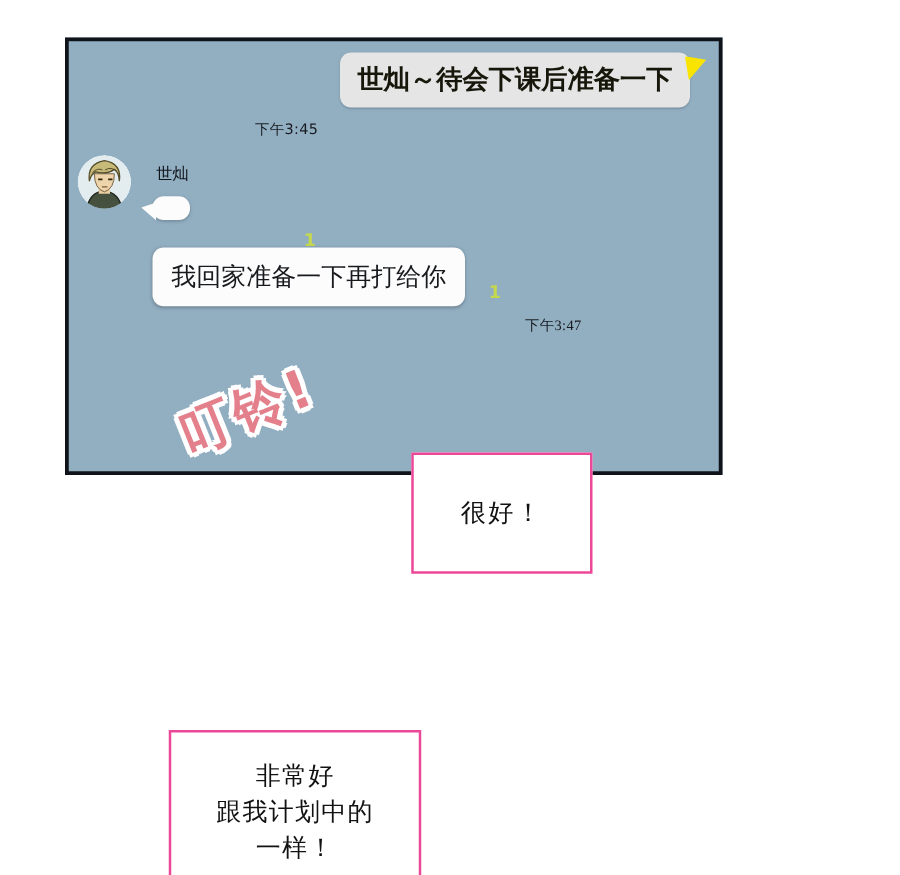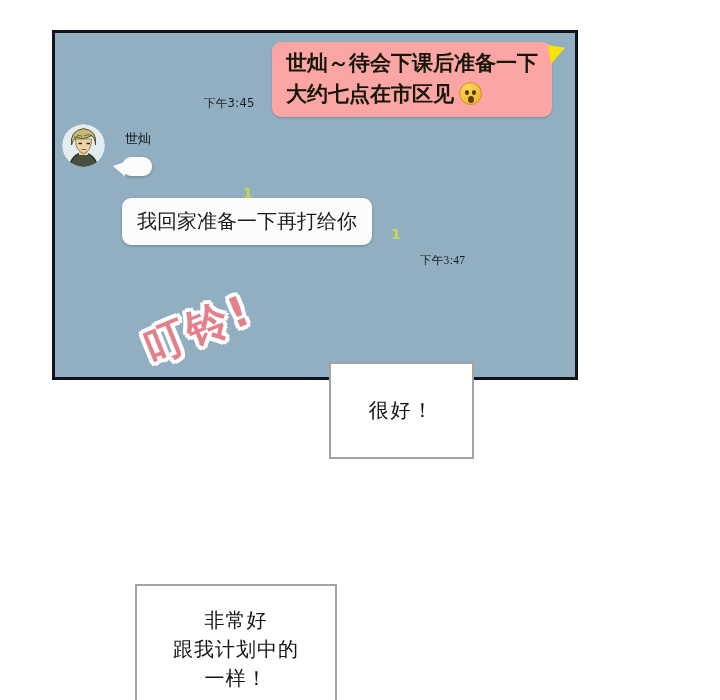--- a/index.html
+++ b/index.html
@@ -18,21 +18,21 @@
     width: 526px; height: 350px;
     background: #92afc2;
     border: 3px solid #10141a;
     z-index: 1;
   }
 
   
   .bubble-out {
     position: absolute;
     left: 272px; top: 42px;
-    background: #fca5a5;
+    background: #e5e5e5;
     border-radius: 9px;
     padding: 6px 14px 7px 14px;
     font-size: 21px;
     line-height: 31px;
     font-weight: 600;
     color: #16160a;
     z-index: 2;
     box-shadow: 0 1px 2px rgba(0,0,0,0.18);
     white-space: nowrap;
   }
@@ -144,21 +144,21 @@
     transform-origin: left center;
     text-shadow:
       -3px -3px 0 #fff, 3px -3px 0 #fff, -3px 3px 0 #fff, 3px 3px 0 #fff,
       -4px 0 0 #fff, 4px 0 0 #fff, 0 -4px 0 #fff, 0 4px 0 #fff;
   }
 
   
   .narration {
     position: absolute;
     background: #ffffff;
-    border: 2px solid #a3a3a3;
+    border: 2px solid #ec4899;
     color: #121212;
     z-index: 4;
     font-size: 20px;
     text-align: center;
   }
   .narration-1 {
     left: 329px; top: 362px;
     width: 145px; height: 97px;
     display: flex;
     align-items: center;
@@ -175,23 +175,20 @@
   .narration-2 .line { display: block; }
 </style>
 </head>
 <body>
 
 <div class="panel"></div>
 
 <div class="bubble-out">
   <span class="tail"></span>
   <span class="line">世灿～待会下课后准备一下</span>
-  <span class="line">
-    <span>大约七点在市区见</span><span class="emoji"><span class="eye l"></span><span class="eye r"></span><span class="mouth"></span></span>
-  </span>
 </div>
 
 <div class="timestamp ts-345">下午3:45</div>
 
 <div class="avatar">
   <svg width="43" height="43" viewBox="0 0 43 43" xmlns="http://www.w3.org/2000/svg">
     <defs>
         <clipPath id="avclip">
           <circle cx="21.5" cy="21.5" r="21.5"></circle>
         </clipPath>

